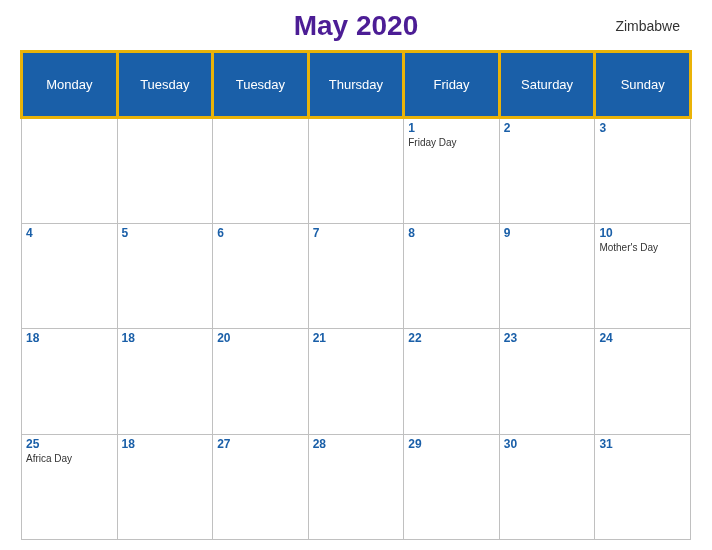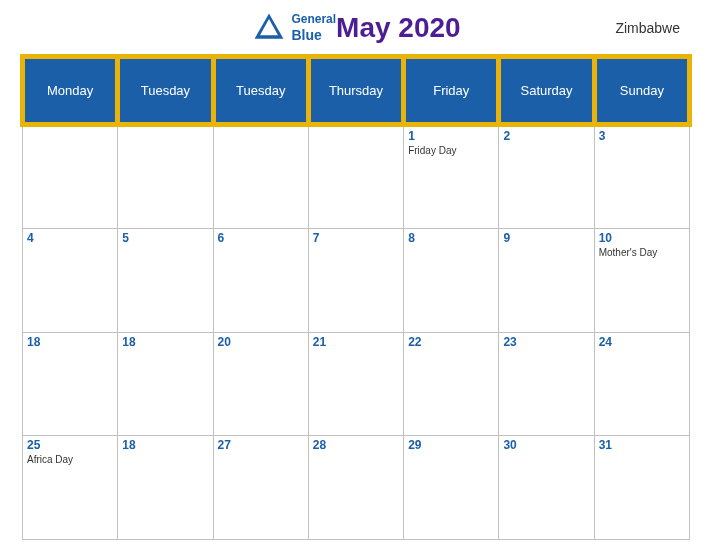--- a/index.html
+++ b/index.html
@@ -37,21 +37,21 @@
       width: 100%;
       border-collapse: collapse;
       flex: 1;
     }
     .calendar thead th {
       background-color: #1a5fa8;
       color: #fff;
       padding: 24px 4px;
       font-size: 13px;
       font-weight: normal;
-      border: 5px solid #eab308;
+      border: 3px solid #eab308;
       text-align: center;
     }
     .calendar tbody td {
       border: 1px solid #c0c0c0;
       vertical-align: top;
       padding: 2px 4px;
       height: 78px;
       width: calc(100% / 7);
     }
     .day-number {
@@ -78,30 +78,20 @@
     .logo-texts {
       display: flex;
       flex-direction: column;
       line-height: 1.2;
     }
   </style>
 </head>
 <body>
 
 <div class="header">
-  <div class="logo-wrapper">
-    <svg class="logo-svg" viewBox="0 0 40 40">
-      <polygon points="20,4 36,32 4,32" fill="#1a5fa8"></polygon>
-      <polygon points="20,10 30,28 10,28" fill="#fff"></polygon>
-    </svg>
-    <div class="logo-texts">
-      <span style="font-size:12px;color:#1a5fa8;font-weight:bold;">General</span>
-      <span style="font-size:14px;color:#1a5fa8;font-weight:bold;">Blue</span>
-    </div>
-  </div>
   <h1 class="title">May 2020</h1>
   <span class="country">Zimbabwe</span>
 </div>
 
 <table class="calendar">
   <thead>
     <tr>
       <th>Monday</th>
       <th>Tuesday</th>
       <th>Tuesday</th>

